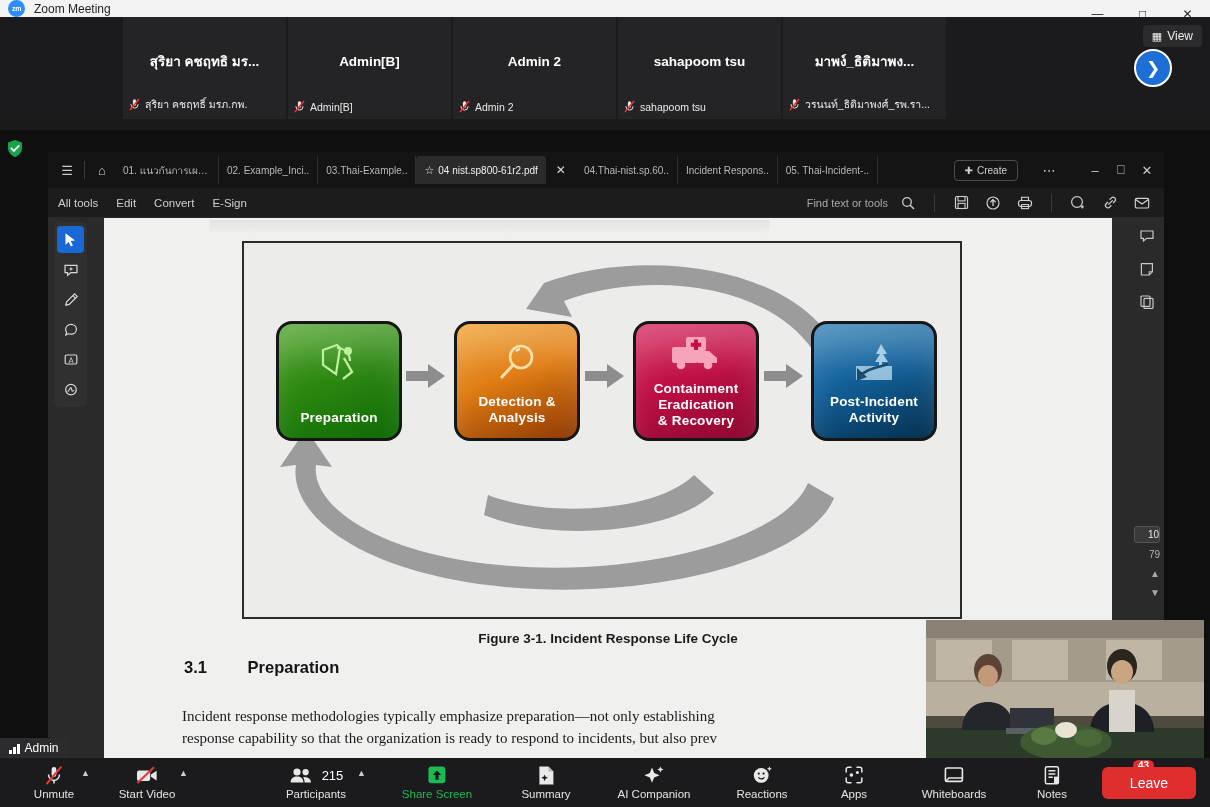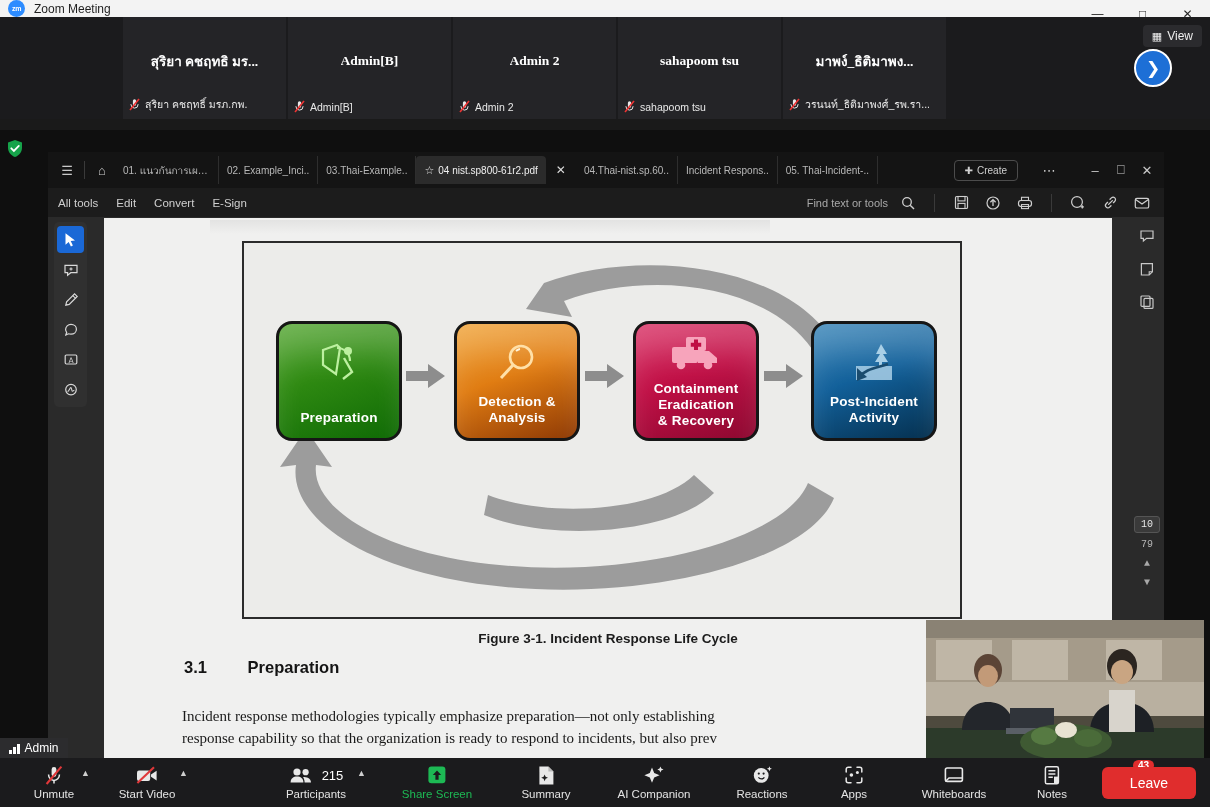--- a/index.html
+++ b/index.html
@@ -15,21 +15,21 @@
   .win-ctrls{ position:absolute; right:0; top:0; height:28px; display:flex; }
   .win-ctrls div{ width:45px; height:28px; display:flex; align-items:center; justify-content:center;
                   font-size:12px; color:#1f1f1f; }
 
   
   .strip{ height:102px; background:#1b1b1d; display:flex; position:relative; }
   .tile{ width:163px; background:#242427; margin-right:2px; position:relative;
          display:flex; flex-direction:column; align-items:center; justify-content:center; }
   .tile:first-child{ width:121px; background:#1b1b1d; }
   .tile-name{ color:#fff; font-size:13.5px; font-weight:bold; text-align:center;
-              white-space:nowrap; overflow:hidden; max-width:152px; margin-bottom:14px;font-family:Liberation Serif, serif;}
+              white-space:nowrap; overflow:hidden; max-width:152px; margin-bottom:14px;}
   .tile-foot{ position:absolute; bottom:6px; left:6px; right:6px; display:flex;
               align-items:center; gap:5px; }
   .mute-ico{ width:11px; height:13px; flex:none; position:relative; }
   .mute-ico svg{ display:block; }
   .tile-foot span{ color:#e8e8e8; font-size:10.5px; white-space:nowrap;
                    overflow:hidden; text-overflow:ellipsis; }
   .next-arrow{ position:absolute; right:38px; top:50%; transform:translateY(-50%);
                width:38px; height:38px; border-radius:50%; background:#1d6fd6; border:2px solid #fff;
                display:flex; align-items:center; justify-content:center; color:#fff; font-size:17px; }
   .view-btn{ position:absolute; right:8px; top:8px; background:#2b2b2e; border-radius:4px;
@@ -72,21 +72,21 @@
               border-radius:5px; padding:4px 0; display:flex; flex-direction:column;
               align-items:center; gap:3px; }
   .lt{ width:27px; height:27px; border-radius:4px; display:flex; align-items:center;
        justify-content:center; color:#d8d8d8; }
   .lt.active{ background:#1a68d6; color:#fff; }
 
   .righttools{ position:absolute; right:2px; top:6px; width:30px; display:flex;
                flex-direction:column; align-items:center; gap:9px; }
   .rt{ width:26px; height:24px; display:flex; align-items:center; justify-content:center;
        color:#c8c8c8; }
-  .pagenum{ position:absolute; right:4px; top:298px; width:26px; text-align:center;font-family:Liberation Mono, monospace; }
+  .pagenum{ position:absolute; right:4px; top:308px; width:26px; text-align:right; }
   .pbox{ background:#3a3a3a; border:1px solid #555; border-radius:3px; color:#e6e6e6;
          font-size:10px; padding:2px 0; }
   .ptot{ color:#b5b5b5; font-size:10px; margin-top:6px; }
   .pnav{ color:#a8a8a8; font-size:10px; margin-top:8px; }
 
   
   .page{ position:absolute; left:56px; top:0; width:1008px; height:540px;
          background:#f0f0ef; overflow:hidden; }
   .cutline{ position:absolute; left:106px; top:2px; width:560px; height:14px;
             background:linear-gradient(#d8d8d8,#f0f0ef); opacity:.55; }

